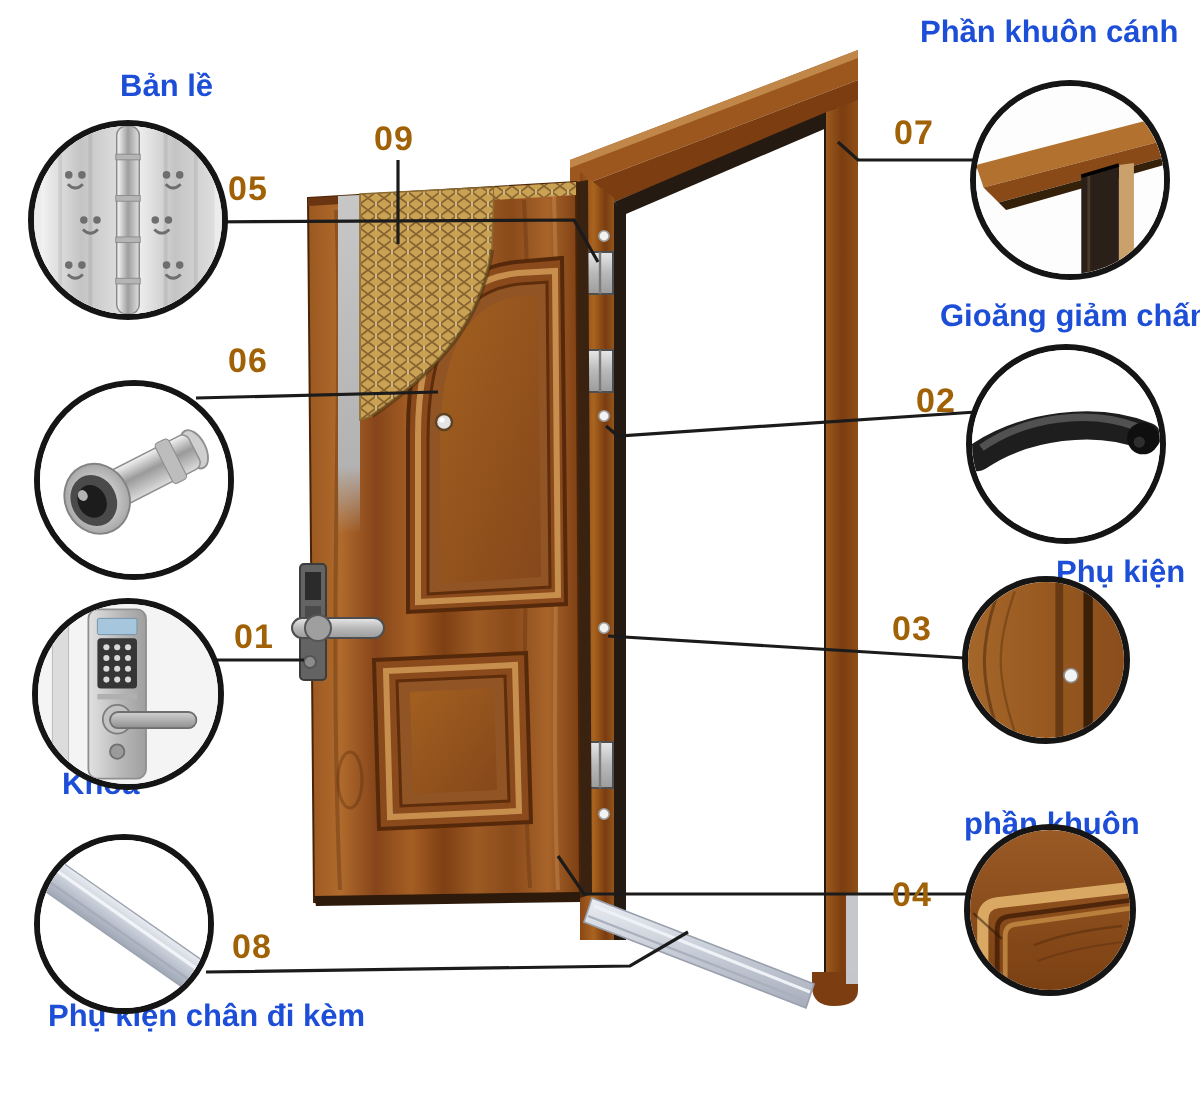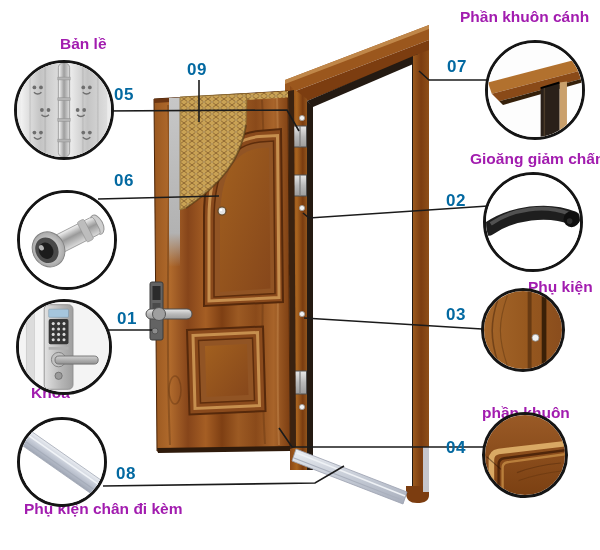--- a/index.html
+++ b/index.html
@@ -1,20 +1,20 @@
 <!DOCTYPE html>
 <html><head>
 <meta charset="utf-8">
 <style>
   html,body{margin:0;padding:0;background:#ffffff;}
   #stage{position:relative;width:600px;height:550px;background:#ffffff;overflow:hidden;
          font-family:"Liberation Sans","DejaVu Sans",sans-serif;}
   .scene{position:absolute;left:0;top:0;width:600px;height:550px;}
-  .callout-label{position:absolute;font-weight:700;font-size:15.5px;color:#a21caf;white-space:nowrap;line-height:1.1;}
-  .callout-number{position:absolute;font-weight:700;font-size:17px;color:#0369a1;white-space:nowrap;letter-spacing:.5px;}
+  .callout-label{position:absolute;font-weight:700;font-size:15.5px;color:#1d4ed8;white-space:nowrap;line-height:1.1;}
+  .callout-number{position:absolute;font-weight:700;font-size:17px;color:#a16207;white-space:nowrap;letter-spacing:.5px;}
   .callout-circle{position:absolute;box-sizing:border-box;border:3px solid #151515;border-radius:50%;
                   overflow:hidden;background:#ffffff;}
   .callout-circle svg{display:block;width:100%;height:100%;}
 </style>
 </head>
 <body>
 
 <div id="stage">
 
   <svg class="scene" viewBox="0 0 600 550" aria-hidden="true">
@@ -173,21 +173,21 @@
   <div class="callout-label" style="left:470px;top:150px">Gioăng giảm chấn</div>
   <div class="callout-label" style="left:528px;top:278px">Phụ kiện</div>
   <div class="callout-label" style="left:482px;top:404px">phần khuôn</div>
 
   <div class="callout-number" style="left:114px;top:85px">05</div>
   <div class="callout-number" style="left:114px;top:171px">06</div>
   <div class="callout-number" style="left:117px;top:309px">01</div>
   <div class="callout-number" style="left:116px;top:464px">08</div>
   <div class="callout-number" style="left:187px;top:60px">09</div>
   <div class="callout-number" style="left:447px;top:57px">07</div>
-  <div class="callout-number" style="left:446px;top:191px">02</div>
+  <div class="callout-number" style="left:458px;top:191px">02</div>
   <div class="callout-number" style="left:446px;top:305px">03</div>
   <div class="callout-number" style="left:446px;top:438px">04</div>
 
   <div class="callout-circle" style="left:14px;top:60px;width:100px;height:100px">
     <svg viewBox="0 0 100 100">
       <defs>
         <linearGradient id="gHL" x1="0" y1="0" x2="1" y2="0">
           <stop offset="0" stop-color="#f2f2f2"></stop>
             <stop offset=".5" stop-color="#c4c4c4"></stop>
             <stop offset="1" stop-color="#dedede"></stop>

